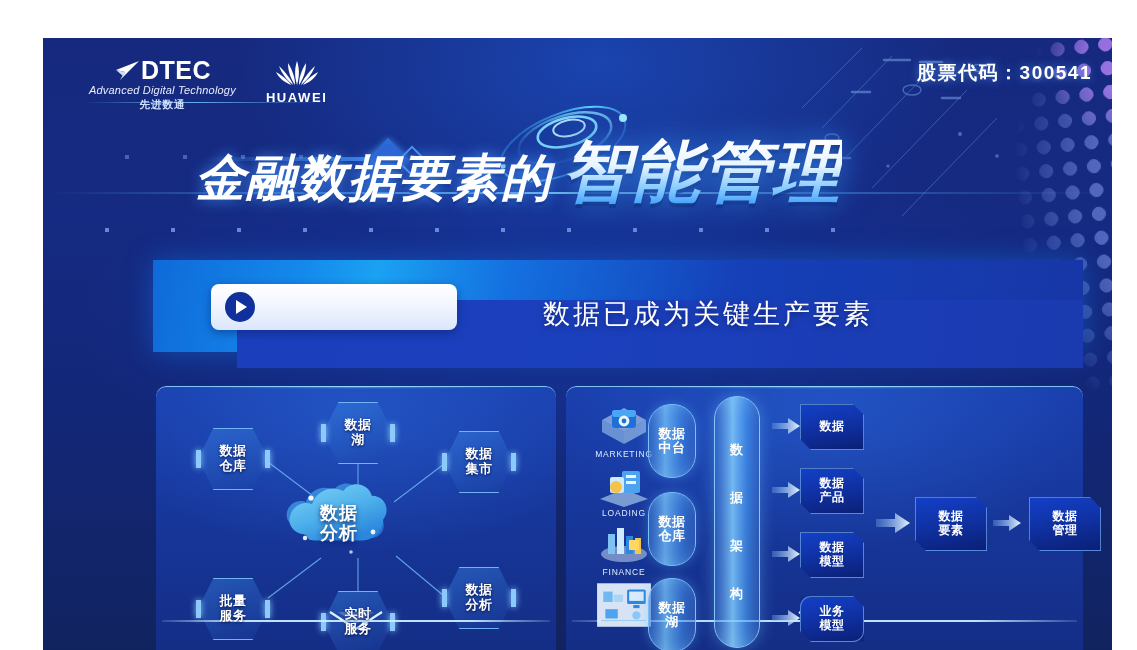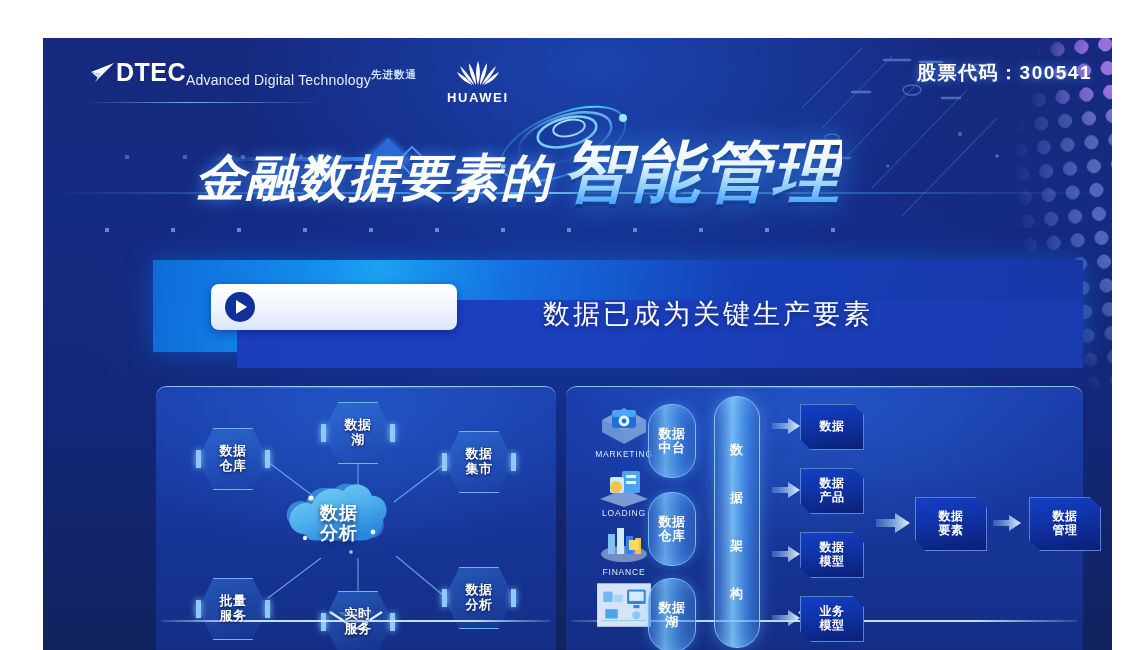--- a/index.html
+++ b/index.html
@@ -60,25 +60,25 @@
 
   
   .diamond-grp{position:absolute;left:160px;top:100px;width:230px;height:48px;}
   .dia{position:absolute;transform:rotate(45deg);}
   .dia.big{width:30px;height:30px;left:170px;top:6px;background:linear-gradient(135deg,#2f6fe0,#1a3fa8);box-shadow:0 0 6px rgba(90,170,255,.6);}
   .dia.small{width:18px;height:18px;left:198px;top:12px;border:2px solid #4f8ff0;background:transparent;}
   .dia-tail{position:absolute;left:0px;top:19px;width:176px;height:4px;background:linear-gradient(90deg,rgba(40,110,220,0),rgba(60,140,240,.95));}
 
   
   .logos{position:absolute;left:46px;top:20px;display:flex;align-items:flex-start;gap:30px;}
-  .logo-dtec{display:flex;align-items:center;line-height:1;}
+  .logo-dtec{display:flex;flex-direction:column;align-items:center;line-height:1;}
   .dtec-main{display:flex;align-items:center;gap:1px;}
   .dtec-mark{width:26px;height:22px;}
   .dtec-word{color:#ffffff;font-size:25px;font-weight:bold;letter-spacing:.5px;font-family:"Liberation Sans",sans-serif;}
-  .dtec-sub{color:#e9eefc;font-size:14px;margin-top:15px;letter-spacing:.2px;white-space:nowrap;}
+  .dtec-sub{color:#e9eefc;font-size:11px;font-style:italic;margin-top:2px;letter-spacing:.2px;white-space:nowrap;}
   .dtec-cn{color:#cfe0ff;font-size:10.5px;margin-top:3px;letter-spacing:1px;font-weight:bold;}
   .logo-hw{display:flex;flex-direction:column;align-items:center;padding-top:2px;}
   .hw-mark{width:42px;height:26px;}
   .hw-word{color:#ffffff;font-size:13px;font-weight:bold;letter-spacing:1.6px;margin-top:4px;}
 
   
   .stock{
     position:absolute;right:20px;top:22px;color:#ffffff;font-size:19px;font-weight:bold;
     letter-spacing:1.5px;text-shadow:0 0 10px rgba(90,160,255,.7);white-space:nowrap;
   }
@@ -538,21 +538,21 @@
 
     <div class="chip" style="left:757px;top:366px;" data-interactable="true">
       <span><span data-interactable="false">数据</span></span>
     </div>
     <div class="chip" style="left:757px;top:430px;" data-interactable="true">
       <span><span data-interactable="false">数据</span><br><span data-interactable="false">产品</span></span>
     </div>
     <div class="chip" style="left:757px;top:494px;" data-interactable="true">
       <span><span data-interactable="false">数据</span><br><span data-interactable="false">模型</span></span>
     </div>
-    <div class="chip" style="left:757px;top:558px;" data-interactable="true">
+    <div class="chip" style="left:757px;top:558px;border-radius:11px;" data-interactable="true">
       <span><span data-interactable="false">业务</span><br><span data-interactable="false">模型</span></span>
     </div>
 
     <div class="arrow" style="left:833px;top:475px;width:34px;height:20px;" data-interactable="false">
       <svg viewBox="0 0 34 20">
           <path d="M0,6 L19,6 L19,0 L34,10 L19,20 L19,14 L0,14 Z" fill="url(#ag)"></path>
         </svg>
     </div>
 
     <div class="chip wide" style="left:872px;top:459px;" data-interactable="true">

